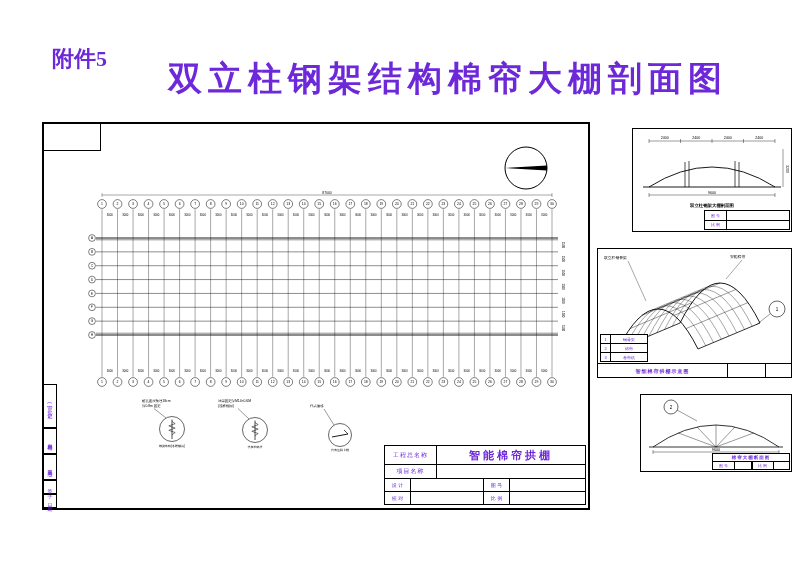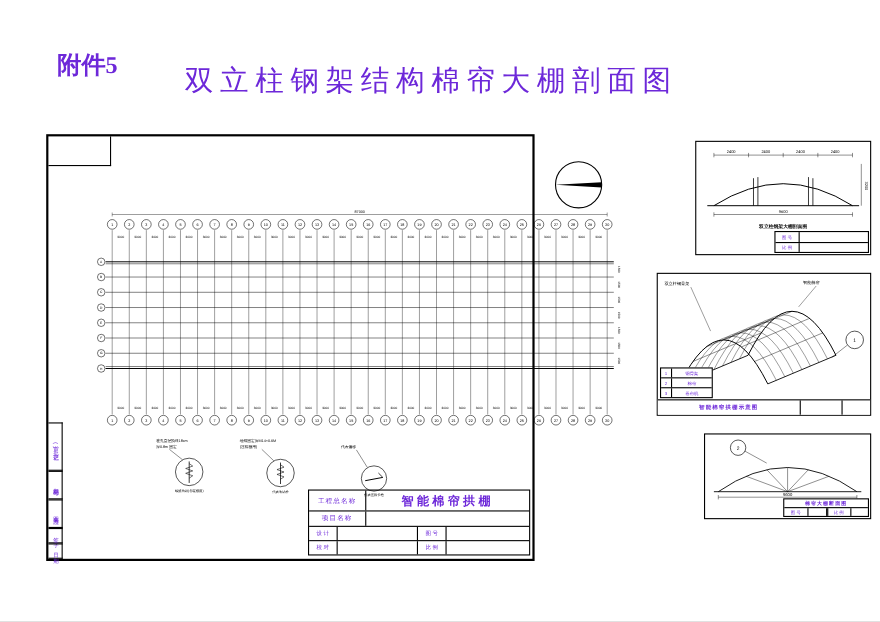--- a/index.html
+++ b/index.html
@@ -1,22 +1,22 @@
 <!DOCTYPE html>
 <html><head>
 <meta charset="utf-8">
 <style>
   html,body{margin:0;padding:0;background:#fff;}
   #page{position:relative;width:800px;height:565px;background:#fff;overflow:hidden;
         font-family:"Liberation Sans",sans-serif;color:#6d28d9;outline:1px solid #888;}
   .abs{position:absolute;}
   .frame{position:absolute;border:1px solid #000;background:#fff;box-sizing:border-box;}
-  #main-frame{left:42px;top:122px;width:444px;height:388px;border:2px solid #000;}
+  #main-frame{left:42px;top:122px;width:548px;height:388px;border:2px solid #000;}
   #att-label{left:52px;top:44px;font-family:"Liberation Serif",serif;font-size:22px;font-weight:bold;}
-  #page-title{left:168px;top:56px;width:484px;font-size:26px;font-weight:400;letter-spacing:6px;white-space:nowrap;}
+  #page-title{left:168px;top:56px;width:484px;text-align:center;font-size:34px;font-weight:700;letter-spacing:6px;white-space:nowrap;}
   .step{position:absolute;left:0;top:0;width:56px;height:26px;border-right:1px solid #000;border-bottom:1px solid #000;}
   svg{position:absolute;overflow:visible;}
   svg text{fill:#000;font-family:"Liberation Sans",sans-serif;}
   
   .tb{position:absolute;right:2px;bottom:3px;width:200px;height:58px;border:1px solid #000;display:flex;flex-direction:column;}
   .tb-row{display:flex;border-bottom:1px solid #000;}
   .tb-row:last-child{border-bottom:none;}
   .cell{display:flex;align-items:center;justify-content:center;box-sizing:border-box;}
   .tb-lab{width:52px;border-right:1px solid #000;font-size:6px;letter-spacing:1px;}
   .tb-val{flex:1;font-size:11px;font-weight:bold;letter-spacing:3px;}

